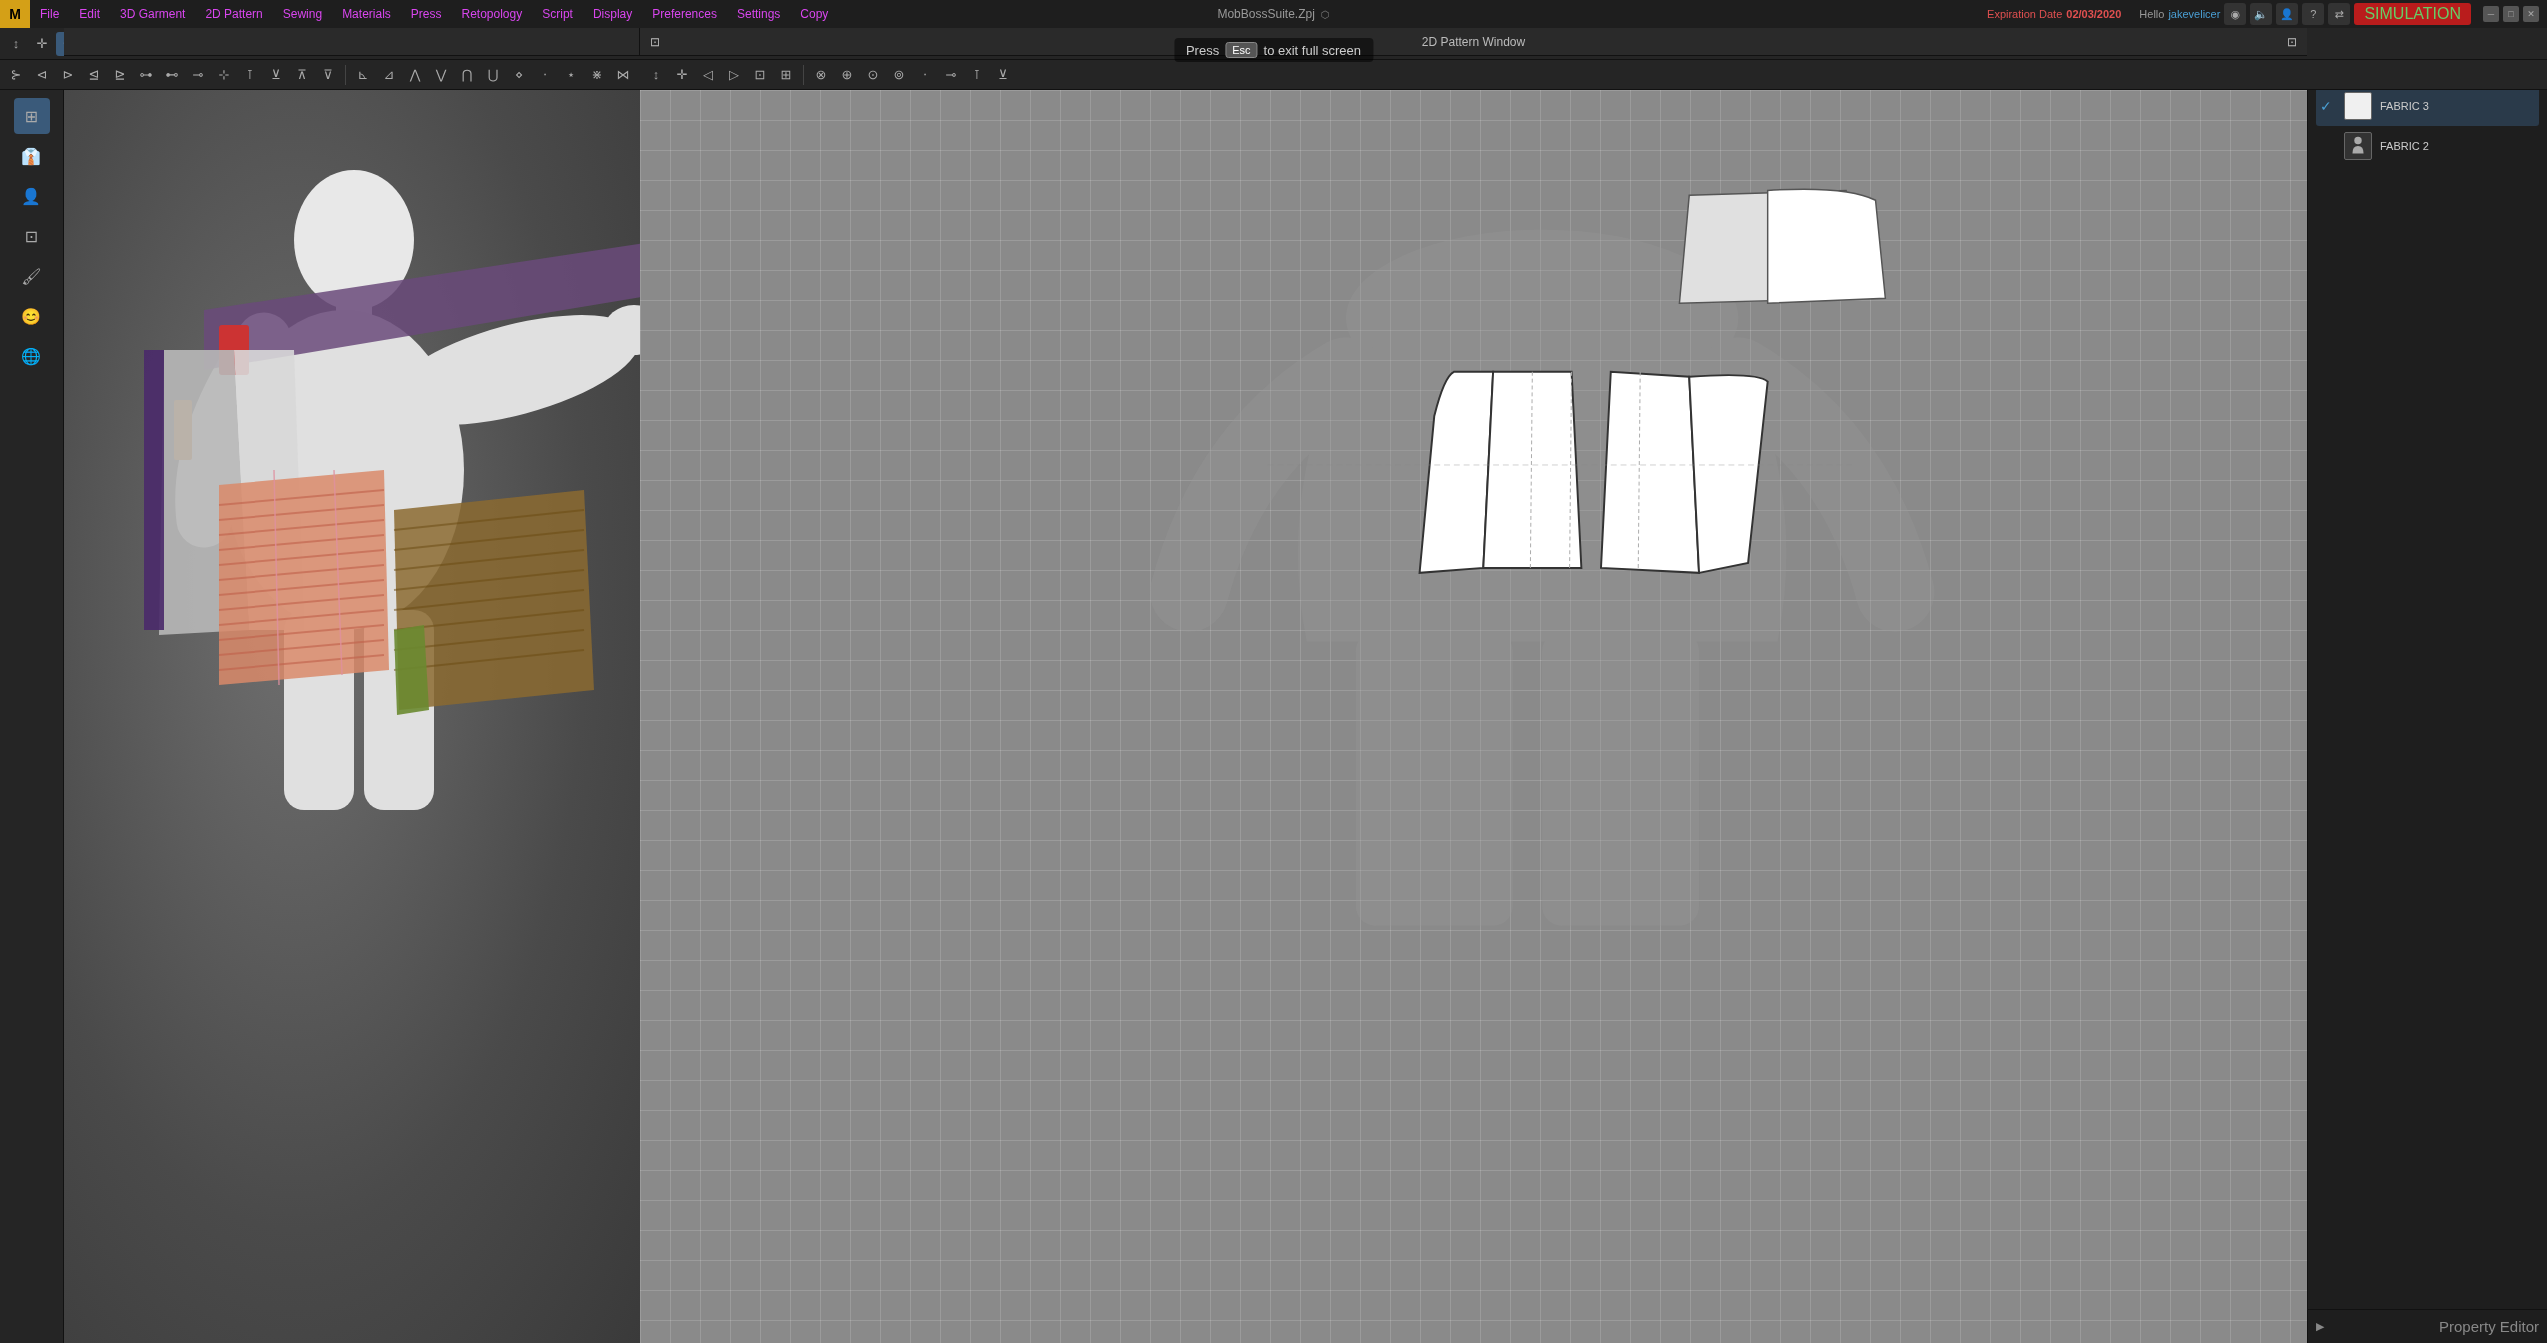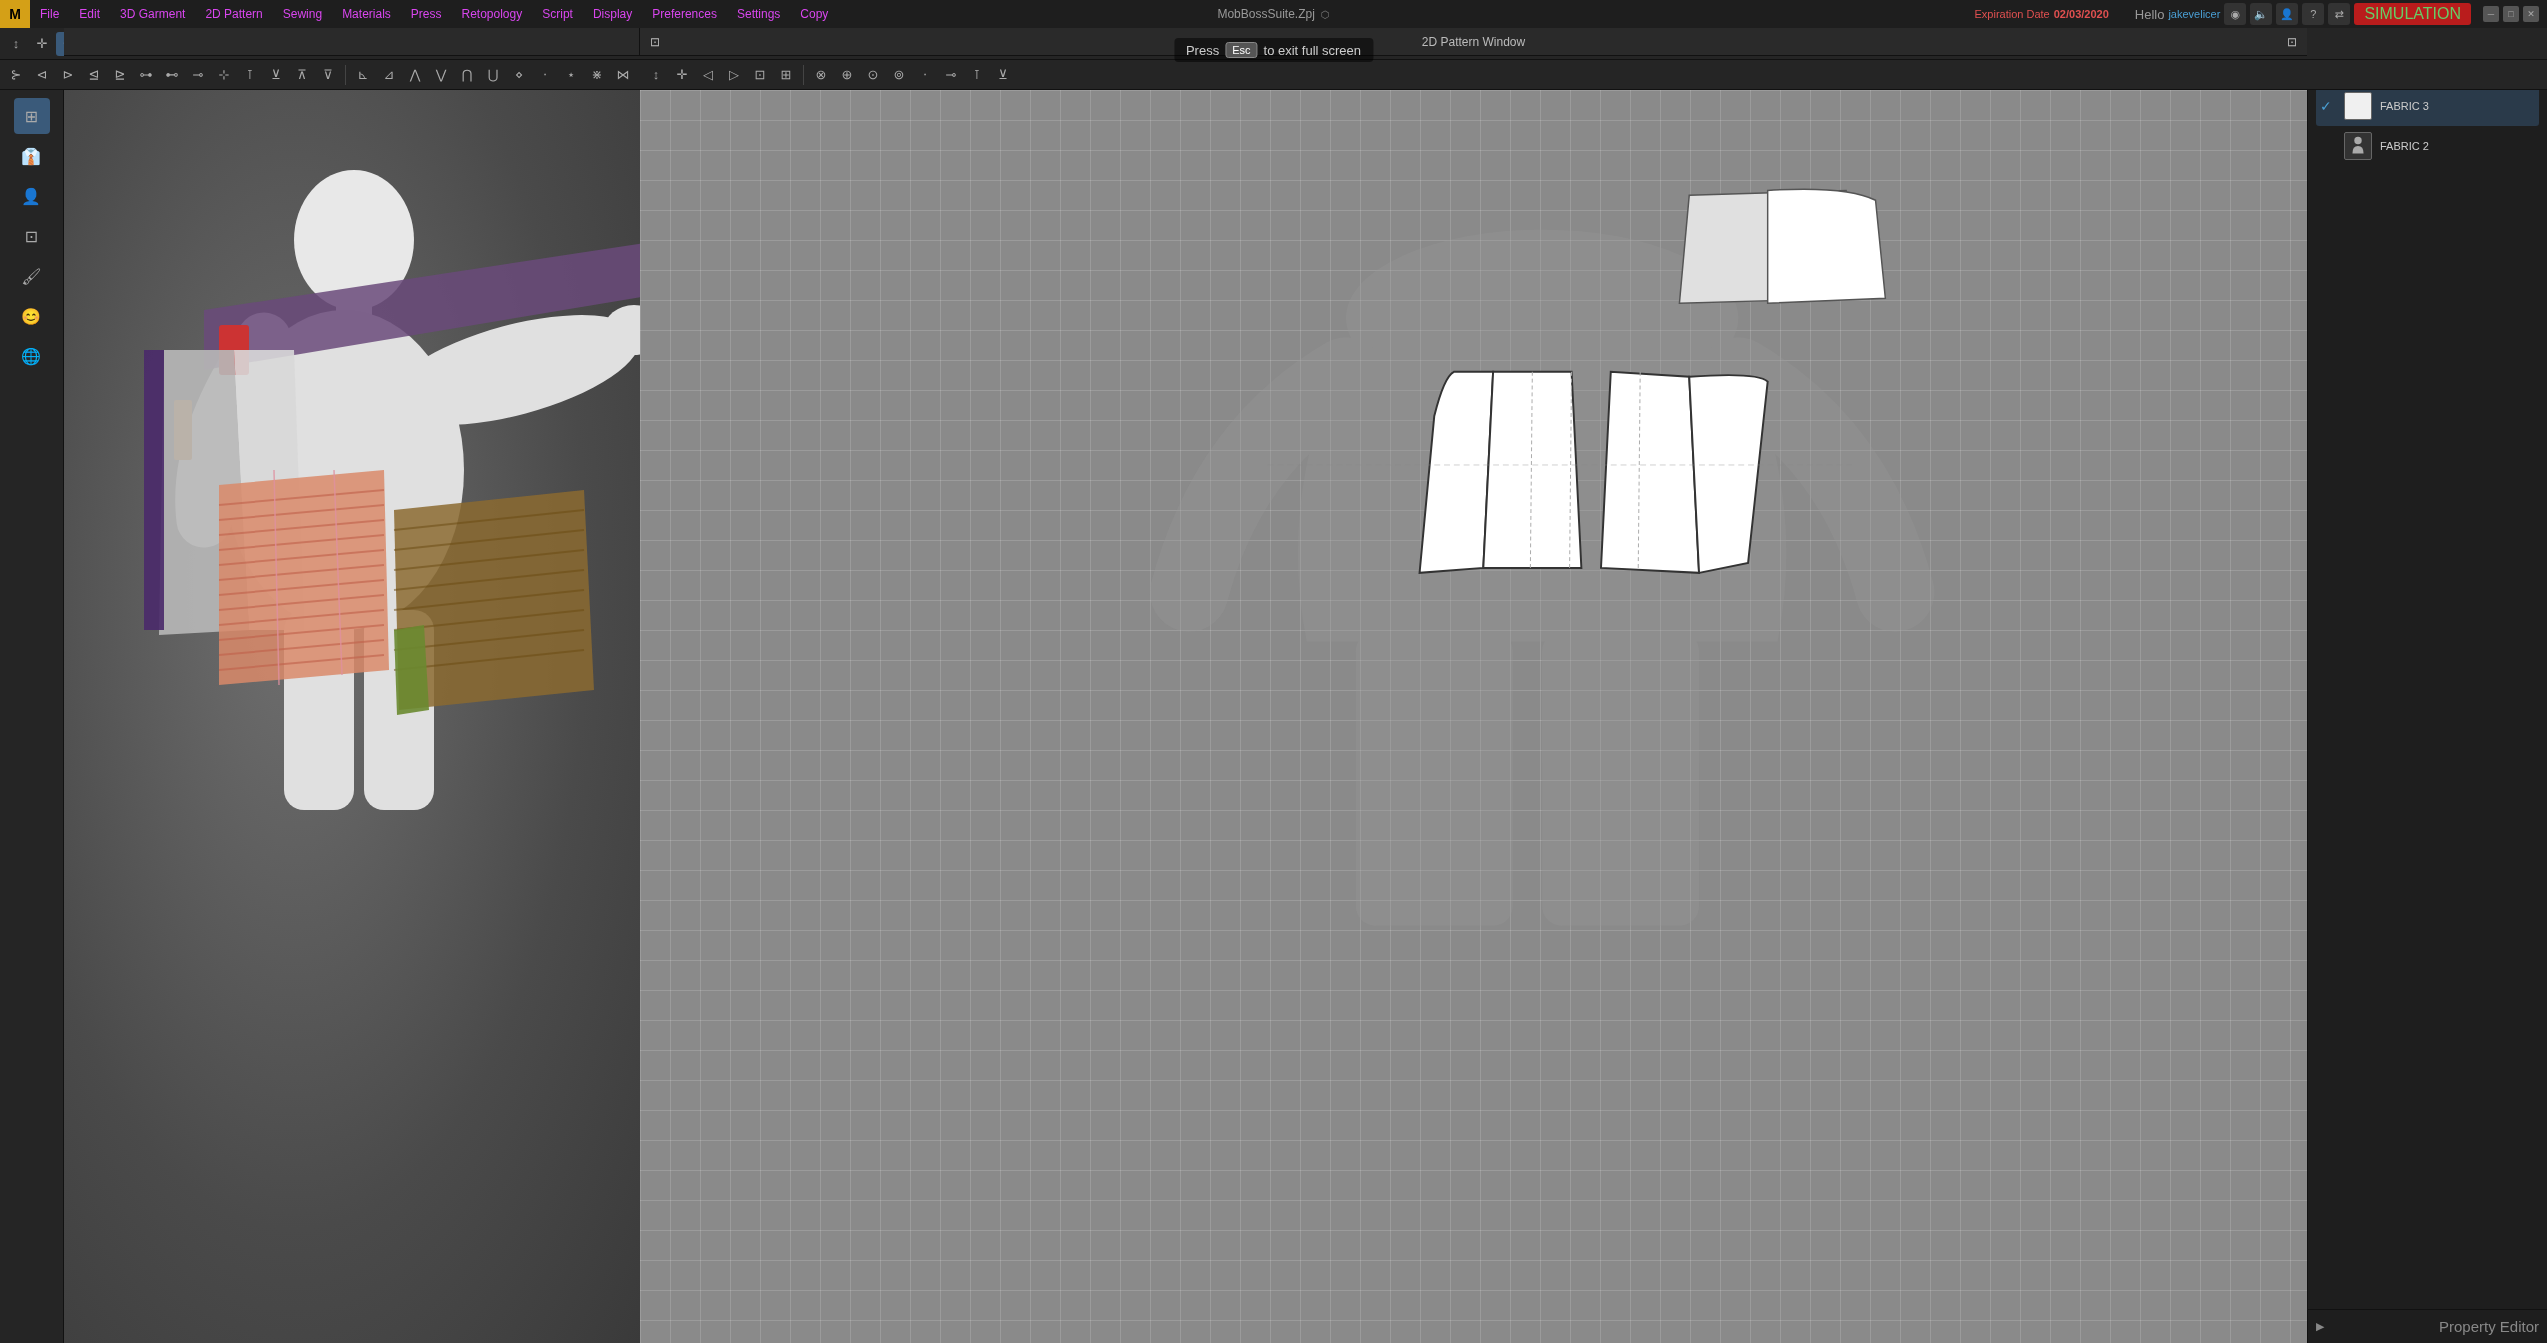--- a/index.html
+++ b/index.html
@@ -75,22 +75,22 @@
       color: #e05050;
       font-size: 11px;
     }
     .expiry-date {
       color: #e05050;
       font-weight: bold;
       font-size: 11px;
     }
     .hello-text {
       color: #999;
-      font-size: 13px;
-      margin-left: 22px;
+      font-size: 11px;
+      margin-left: 14px;
     }
     .username-text {
       color: #4a9fd4;
       font-size: 11px;
     }
     .menu-icon-btn {
       width: 22px;
       height: 22px;
       background: #333;
       border-radius: 3px;

